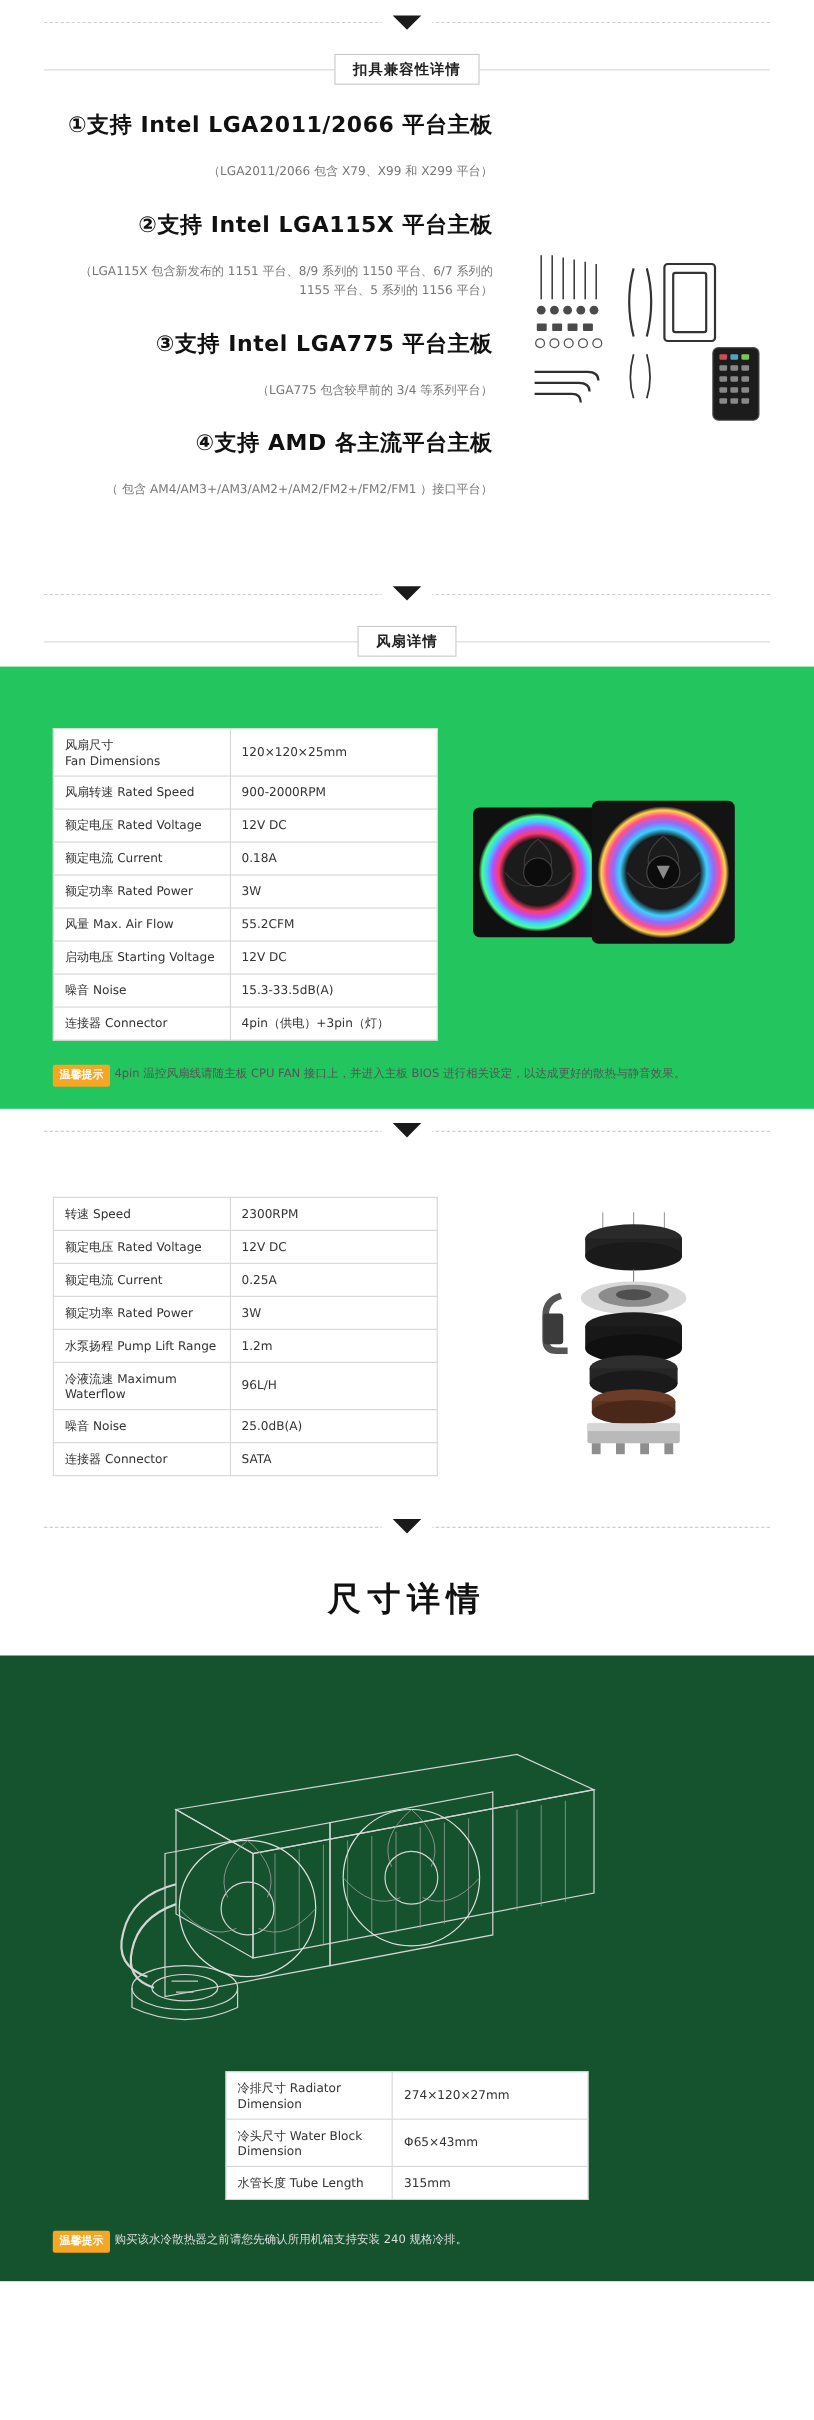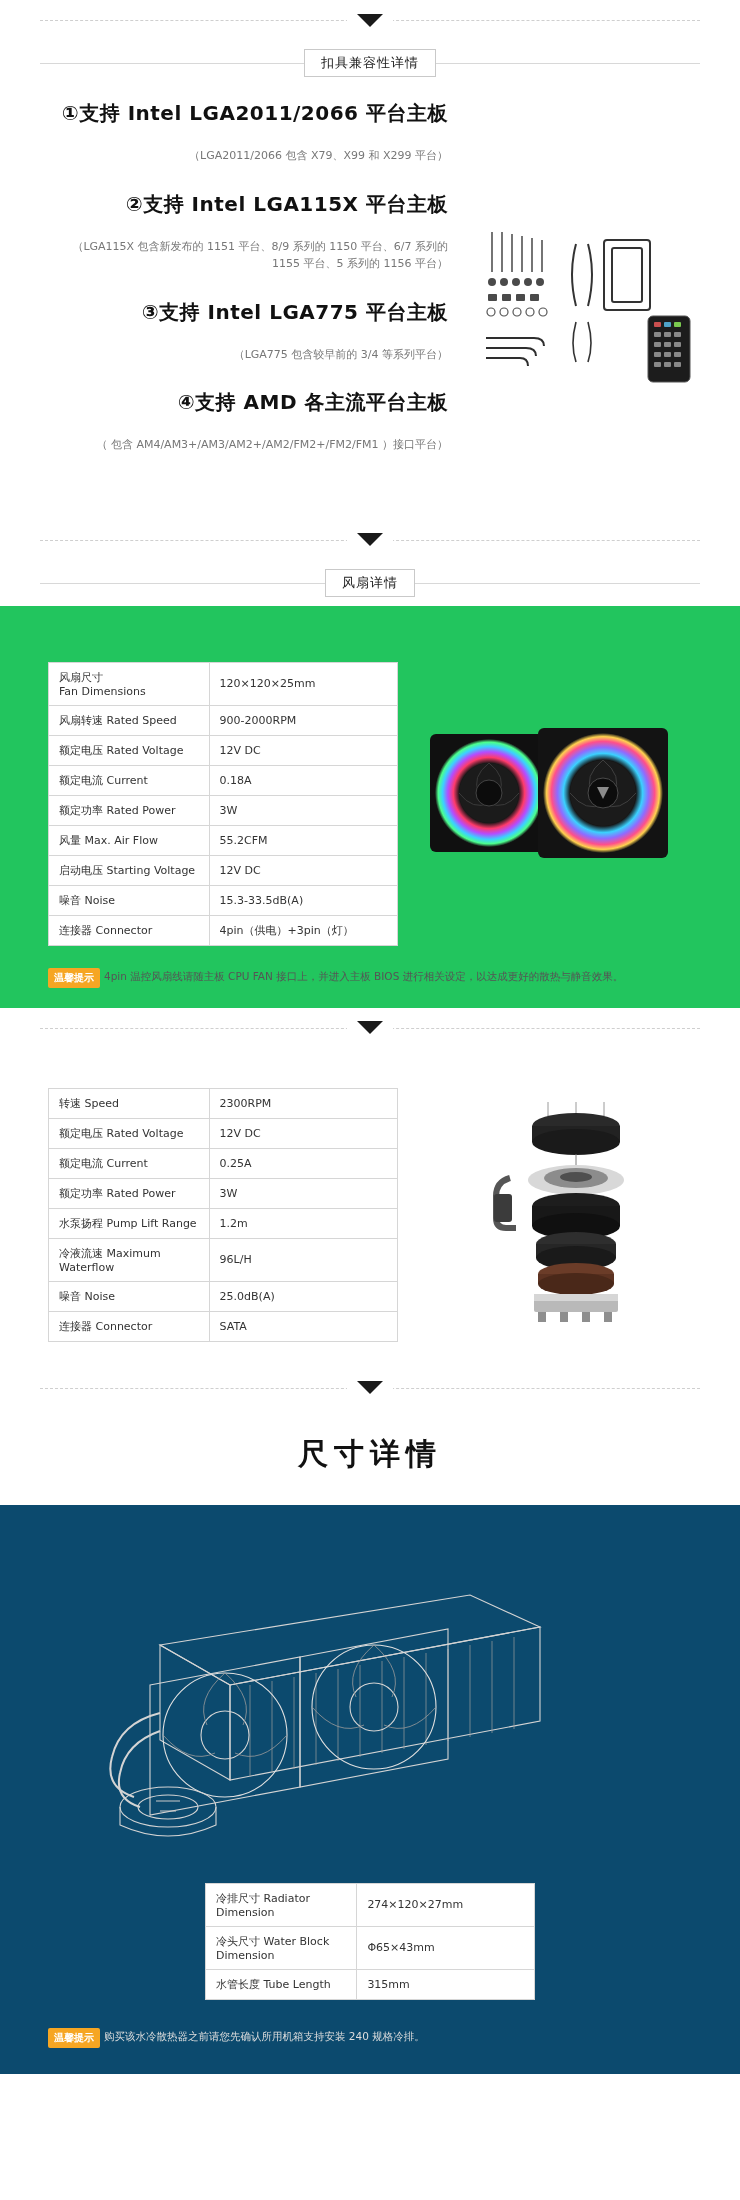--- a/index.html
+++ b/index.html
@@ -26,21 +26,21 @@
     width:0; height:0; position:relative;
     border-left:13px solid transparent;
     border-right:13px solid transparent;
     border-top:13px solid #1a1a1a;
     background:#fff;
   }
   .caret-wrap { background:#fff; padding:0 10px; position:relative; z-index:2; display:flex; }
 
   .sec-title-row {
     display:flex; align-items:center; justify-content:center;
-    position:relative; margin-top:6px; margin-bottom:6px; height:34px;
+    position:relative; margin-top:6px; margin-bottom:6px; height:34px;font-weight:bold;
   }
   .sec-title-row::before {
     content:""; position:absolute; left:40px; right:40px; top:50%;
     border-top:1px solid #d8d8d8;
   }
   .sec-title {
     position:relative; z-index:2; background:#fff; padding:4px 16px;
     border:1px solid #c9c9c9; font-size:13px; color:#222; letter-spacing:1px;
   }
 
@@ -78,21 +78,21 @@
     flex:0 0 auto; background:#f6a623; color:#fff; font-size:10px;
     padding:2px 6px; margin-right:4px; border-radius:2px; white-space:nowrap;font-weight:bold;
   }
 
   
   .size-title {
     text-align:center; font-size:30px; font-weight:bold;
     letter-spacing:6px; padding:26px 0 30px 0; color:#111;
   }
   .dark {
-    background:#0c4a6e; padding:30px 0 26px 0; position:relative;
+    background:#14532d; padding:30px 0 26px 0; position:relative;
   }
   .dark-img { width:100%; height:330px; position:relative; }
   .size-table-wrap { display:flex; justify-content:center; margin-top:14px; }
   table.spec.dark-tbl { width:330px; background:#ffffff; }
 
   .bottom-tip {
     margin:0 48px; display:flex; align-items:flex-start;
     font-size:10.5px; color:#ddd; line-height:1.6; padding-top:28px;
   }
 </style>

